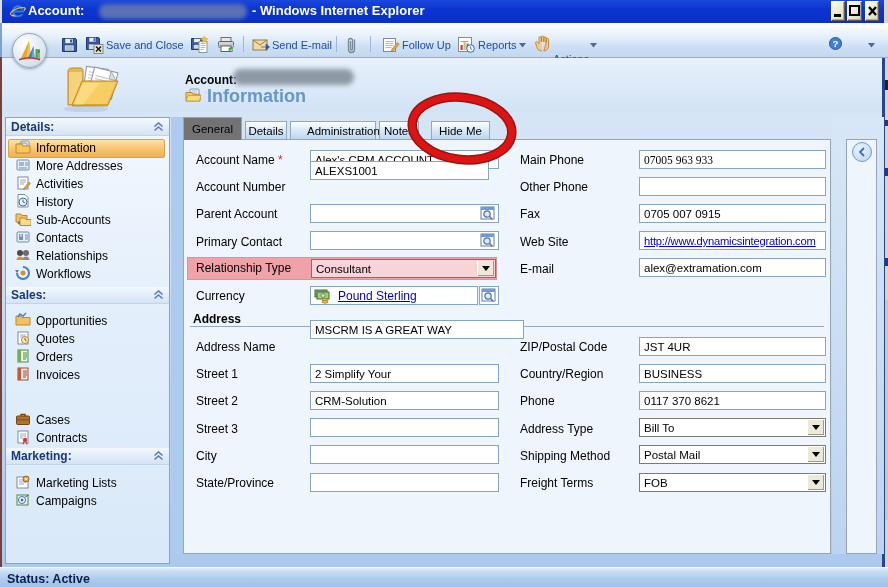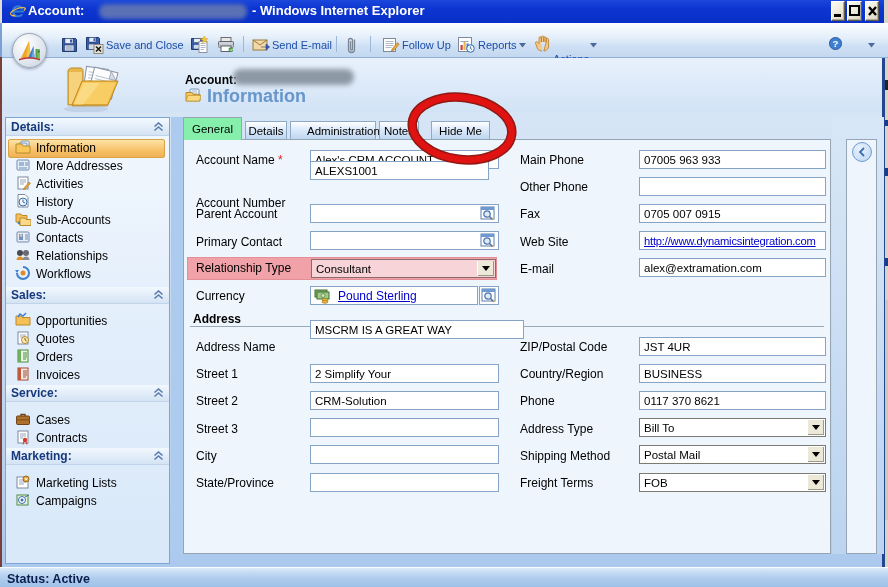--- a/index.html
+++ b/index.html
@@ -282,24 +282,20 @@
         <rect x="3" y="2" width="10" height="12" fill="#e9f5e4" stroke="#4c8a3f"></rect>
         <rect x="3" y="2" width="3" height="12" fill="#6fae5c"></rect>
         <path d="M8 5h4M8 7h4M8 9h4M8 11h3" stroke="#4c8a3f"></path>
       </svg>Orders</div>
   <div class="navitem" style="top:248px;"><svg width="16" height="16" viewBox="0 0 16 16">
         <rect x="3" y="2" width="10" height="12" fill="#f7e9e4" stroke="#a04a32"></rect>
         <rect x="3" y="2" width="3" height="12" fill="#c2593a"></rect>
         <path d="M8 5h4M8 7h4M8 9h4M8 11h3" stroke="#a04a32"></path>
       </svg>Invoices</div>
 
-  <div class="nhead" style="top:267px;"><span>Service:</span>
-    <svg class="chev" width="11" height="10" viewBox="0 0 11 10">
-        <path d="M1.5 4.5 L5.5 1 L9.5 4.5 M1.5 8.5 L5.5 5 L9.5 8.5" fill="none" stroke="#5a7db0" stroke-width="1.6"></path>
-      </svg></div>
   <div class="navitem" style="top:293px;"><svg width="16" height="16" viewBox="0 0 16 16">
         <rect x="1.5" y="5" width="13" height="8.5" rx="1" fill="#b0712c" stroke="#6e4418"></rect>
         <path d="M6 5V3.5h4V5" fill="none" stroke="#6e4418" stroke-width="1.4"></path>
         <rect x="1.5" y="8" width="13" height="1.5" fill="#8a5820"></rect>
       </svg>Cases</div>
   <div class="navitem" style="top:311px;"><svg width="16" height="16" viewBox="0 0 16 16">
         <rect x="3" y="2" width="10" height="12" fill="#fff" stroke="#7d8aa0"></rect>
         <path d="M5 5h6M5 7h6M5 9h3" stroke="#9aa7bd"></path>
         <circle cx="10" cy="11" r="2.2" fill="#d23a2e"></circle>
         <path d="M9 12.5l-1 3M11 12.5l1 3" stroke="#d23a2e"></path>
@@ -320,29 +316,29 @@
         <circle cx="7" cy="8" r="3.5" fill="#fff" stroke="#3a6ea5"></circle>
         <circle cx="7" cy="8" r="1.5" fill="#3a6ea5"></circle>
         <path d="M10 5l4-2" stroke="#3a6ea5"></path>
       </svg>Campaigns</div>
 </div>
 
 <div class="abs" id="panel" style="left:183px;top:139px;width:648px;height:415px;
  background:#eef5fd;border:1px solid #96a5b4;box-sizing:border-box;"></div>
 
 <div class="abs" style="left:183px;top:117px;width:59px;height:23px;box-sizing:border-box;
- background:#86efac;border:1px solid #96a5b4;border-bottom:none;
+ background:#737373;border:1px solid #96a5b4;border-bottom:none;
  font-size:11.5px;color:#000;text-align:center;line-height:22px;z-index:5;">General</div>
 <div class="tab" style="left:245px;width:42px;">Details</div>
 <div class="tab" style="left:290px;width:86px;padding-left:16px;">Administration</div>
 <div class="tab" style="left:379px;width:40px;">Notes</div>
 <div class="tab" style="left:431px;width:59px;">Hide Me</div>
 
 <div class="lbl" style="left:196px;top:153px;">Account Name <span style="color:#e02020;">*</span></div>
-<div class="lbl" style="left:196px;top:180px;margin-top:16px;">Account Number</div>
+<div class="lbl" style="left:196px;top:180px;">Account Number</div>
 <div class="lbl" style="left:196px;top:207px;">Parent Account</div>
 <div class="lbl" style="left:196px;top:235px;">Primary Contact</div>
 <div class="lbl" style="left:196px;top:289px;">Currency</div>
 
 <div class="inp" style="left:310px;top:150px;width:189px;">Alex's CRM ACCOUNT</div>
 <div class="inp" style="left:310px;top:161px;width:179px;">ALEXS1001</div>
 <div class="inp" style="left:310px;top:204px;width:189px;"></div>
 <div class="inp" style="left:310px;top:231px;width:189px;"></div>
 
 <div class="abs" style="left:187px;top:257px;width:310px;height:23px;background:#f0a2a8;border:1px solid #e48e95;box-sizing:border-box;"></div>
@@ -369,21 +365,21 @@
 <div class="inp" style="left:310px;top:418px;width:189px;"></div>
 <div class="inp" style="left:310px;top:445px;width:189px;"></div>
 <div class="inp" style="left:310px;top:473px;width:189px;"></div>
 
 <div class="lbl" style="left:520px;top:153px;">Main Phone</div>
 <div class="lbl" style="left:520px;top:180px;">Other Phone</div>
 <div class="lbl" style="left:520px;top:207px;">Fax</div>
 <div class="lbl" style="left:520px;top:235px;">Web Site</div>
 <div class="lbl" style="left:520px;top:262px;">E-mail</div>
 
-<div class="inp" style="left:639px;top:150px;width:187px;">07005 963 933</div>
+<div class="inp" style="left:639px;top:150px;width:187px;font-family:Liberation Serif, serif;">07005 963 933</div>
 <div class="inp" style="left:639px;top:177px;width:187px;"></div>
 <div class="inp" style="left:639px;top:204px;width:187px;">0705 007 0915</div>
 <div class="inp" style="left:639px;top:231px;width:187px;"><span style="color:#0000cc;text-decoration:underline;font-size:11.2px;letter-spacing:-0.2px;">http://www.dynamicsintegration.com</span></div>
 <div class="inp" style="left:639px;top:258px;width:187px;">alex@extramation.com</div>
 
 <div class="lbl" style="left:520px;top:340px;">ZIP/Postal Code</div>
 <div class="lbl" style="left:520px;top:367px;">Country/Region</div>
 <div class="lbl" style="left:520px;top:394px;">Phone</div>
 <div class="lbl" style="left:520px;top:422px;">Address Type</div>
 <div class="lbl" style="left:520px;top:449px;">Shipping Method</div>

